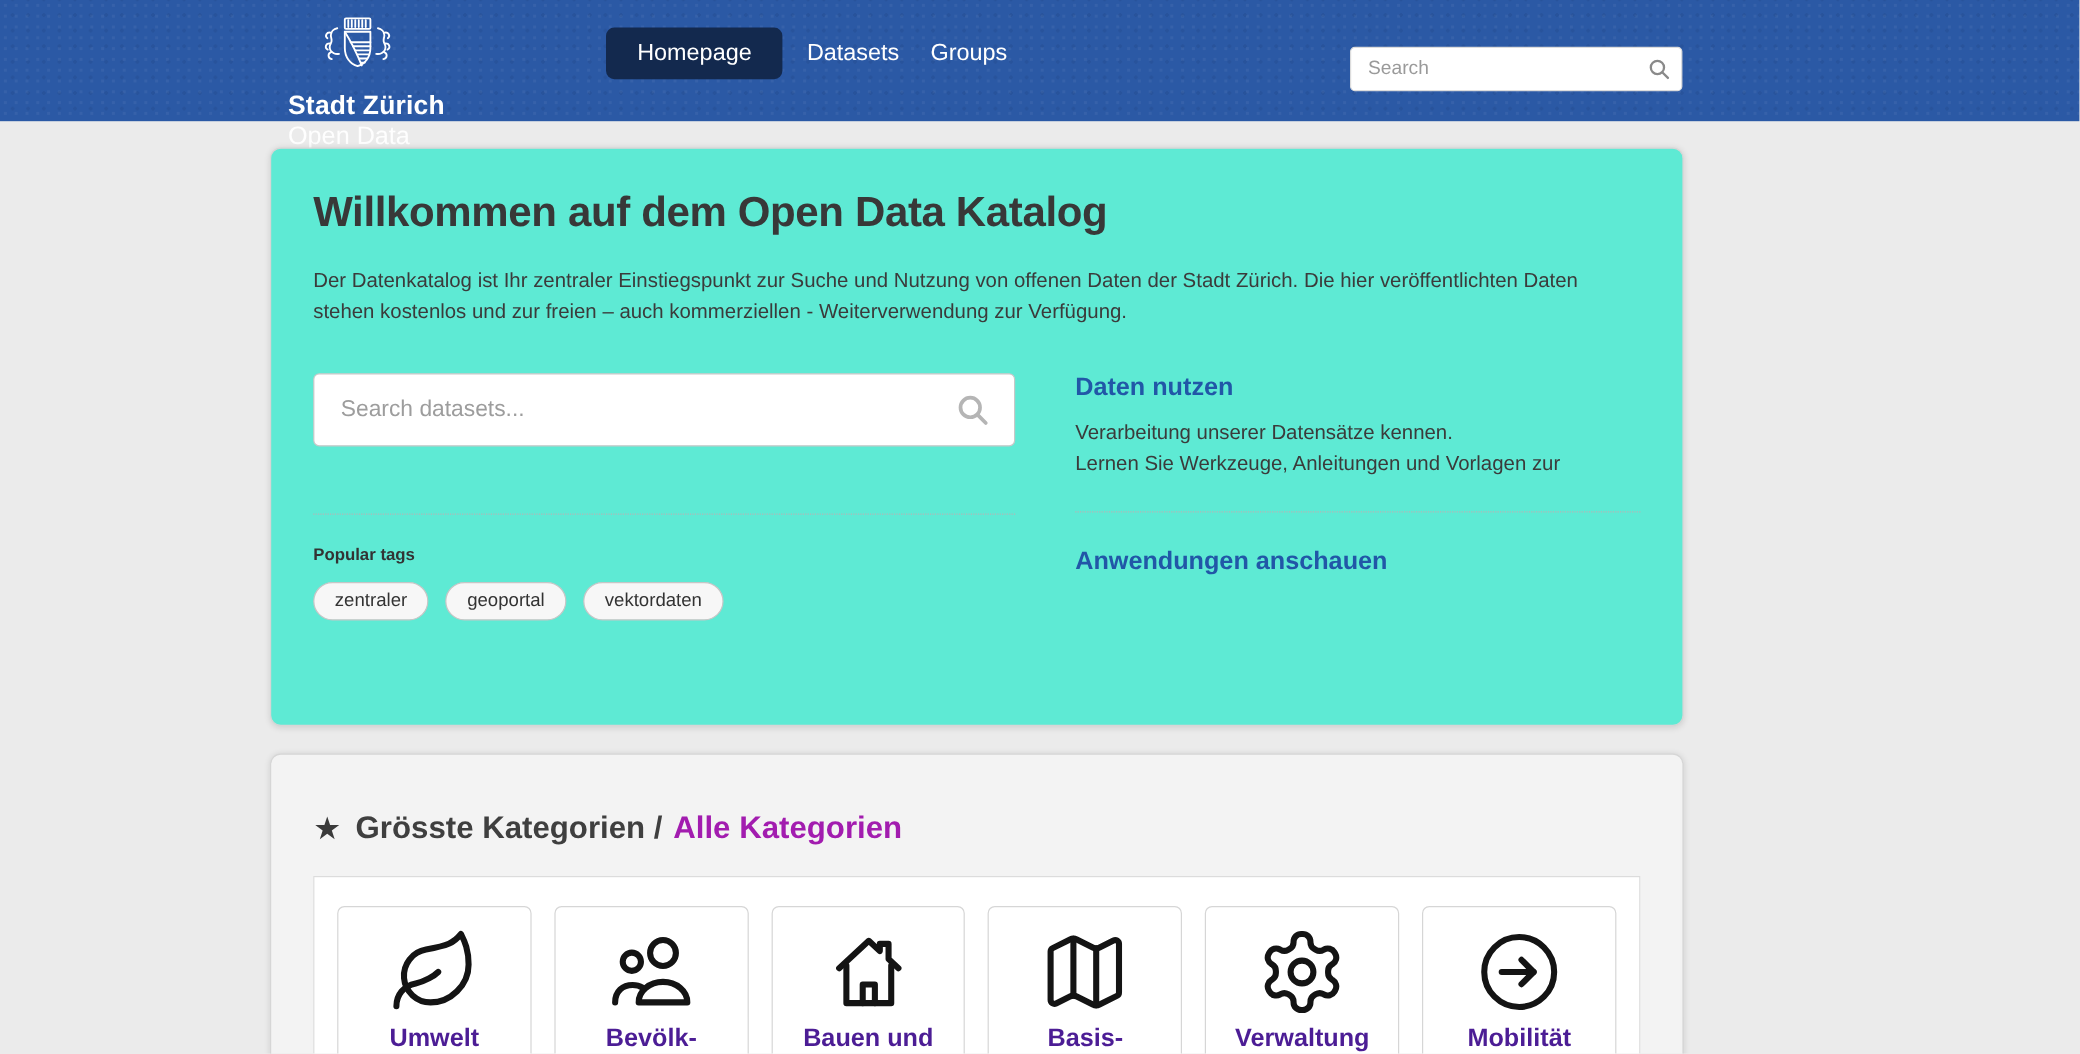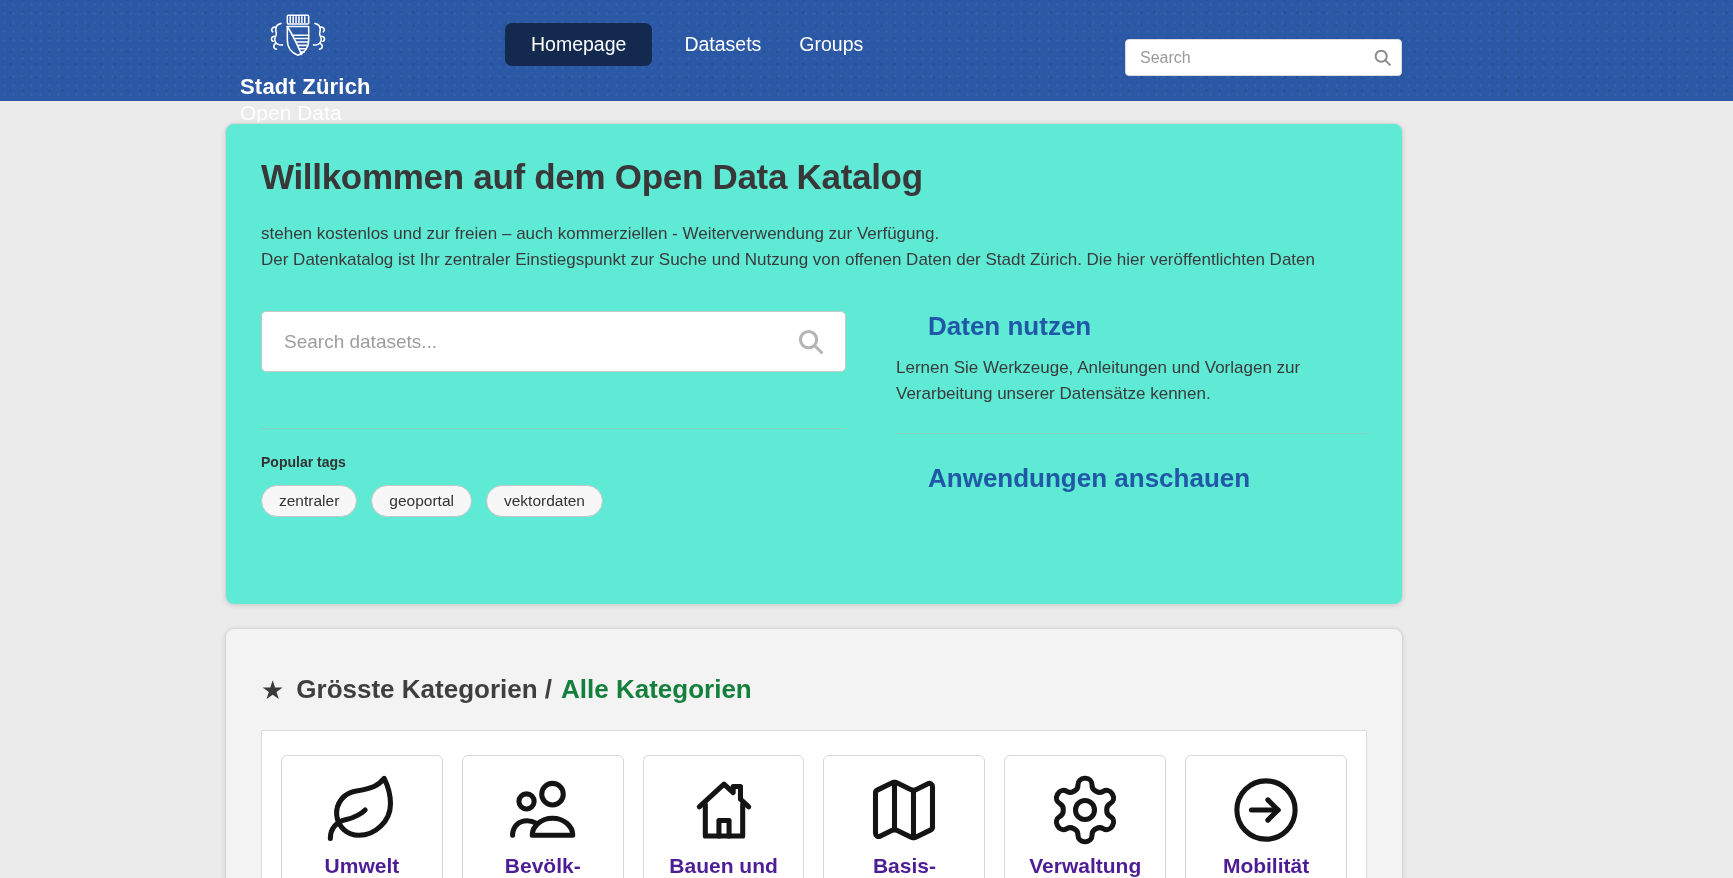--- a/index.html
+++ b/index.html
@@ -13,21 +13,21 @@
     background-image:
       radial-gradient(rgba(255,255,255,0.05) 1.2px, transparent 1.3px),
       radial-gradient(rgba(10,25,60,0.09) 1.4px, transparent 1.5px);
     background-size:9px 9px, 13px 13px;
     background-position:0 0, 4px 6px;
   }
   .brand { position:absolute; left:226px; top:12px; display:flex; align-items:center; cursor:pointer;flex-direction:column; }
   .brand-text { margin-left:14px; color:#fff; }
   .brand-title { font-size:22px; font-weight:bold; line-height:26px; letter-spacing:0.2px; }
   .brand-sub { font-size:21px; line-height:25px; color:rgba(255,255,255,0.93); }
-  .nav-links { position:absolute; left:505px; top:23px; display:flex; gap:26px; align-items:flex-end; height:43px; }
+  .nav-links { position:absolute; left:505px; top:23px; display:flex; gap:14px; align-items:flex-end; height:43px; }
   .nav-item { color:#fff; font-size:19.5px; line-height:43px; padding:0 6px; cursor:pointer; white-space:nowrap; }
   .nav-item.active { background:#13294e; border-radius:7px; padding:0 26px; }
   .nav-search { position:absolute; left:1125px; top:39px; width:277px; height:37px; }
   .nav-search input {
     width:100%; height:100%; border:1px solid #dcdcdc; border-radius:4px;
     font-size:16px; padding:0 38px 0 14px; color:#333; outline:none;
     font-family:"Liberation Sans", sans-serif;
   }
   .nav-search input::placeholder { color:#9a9a9a; }
   .nav-search .mag { position:absolute; right:9px; top:8px; }
@@ -62,29 +62,29 @@
   .col-left .dotted { margin-top:56px; }
   .col-right .dotted { margin-top:26px; }
 
   .tags-title { margin-top:25px; font-size:14px; font-weight:bold; color:#333; }
   .tags-row { margin-top:15px; display:flex; gap:14px; }
   .tag-pill {
     font-size:15.5px; color:#333; background:#f7f7f7; border:1px solid #c6c6c6;
     border-radius:17px; padding:6px 17px; cursor:pointer; white-space:nowrap;
   }
 
-  .info-title { font-size:26px; font-weight:bold; color:#2157a7; cursor:pointer;margin-left:32px; }
+  .info-title { font-size:21px; font-weight:bold; color:#2157a7; cursor:pointer; }
   .info-text { margin-top:13px; font-size:17px; line-height:26px; color:#3b3b3b; }
   .info-block.second { margin-top:29px; }
 
   
   .cat-heading { padding-top:45px; display:flex; align-items:center; }
   .star { font-size:26px; color:#3a3a3a; margin-right:12px; line-height:1; }
   .cat-title { font-size:26px; font-weight:bold; color:#3f3f3f; white-space:pre; }
-  .cat-all { font-size:26px; font-weight:bold; color:#15803d; margin-left:9px; cursor:pointer; }
+  .cat-all { font-size:26px; font-weight:bold; color:#a21caf; margin-left:9px; cursor:pointer; }
 
   .tiles-panel {
     margin-top:25px; background:#fff; border:1px solid #dcdcdc;
     padding:24px 19px 40px 19px; display:flex; gap:19px; height:300px;
   }
   .tile {
     width:162px; height:185px; background:#fff; border:1px solid #d6d6d6;
     border-radius:6px; display:flex; flex-direction:column; align-items:center;
     padding-top:16px; cursor:pointer;
   }
@@ -144,22 +144,22 @@
         <path d="m15.3 15.3 5.2 5.2"></path>
       </svg>
     </span>
   </div>
 </div>
 
 <div class="card welcome">
   <div class="h1">Willkommen auf dem Open Data Katalog</div>
 
   <div class="intro">
+    <div>Der Datenkatalog ist Ihr zentraler Einstiegspunkt zur Suche und Nutzung von offenen Daten der Stadt Zürich. Die hier veröffentlichten Daten</div>
     <div>stehen kostenlos und zur freien – auch kommerziellen - Weiterverwendung zur Verfügung.</div>
-    <div>Der Datenkatalog ist Ihr zentraler Einstiegspunkt zur Suche und Nutzung von offenen Daten der Stadt Zürich. Die hier veröffentlichten Daten</div>
   </div>
 
   <div class="cols">
     <div class="col-left">
       <div class="ds-search">
         <input type="text" placeholder="Search datasets..." style="">
         <span class="mag">
           <svg width="31" height="31" viewBox="0 0 24 24" fill="none" stroke="#b5b5b5" stroke-width="2.4" stroke-linecap="round">
             <circle cx="10.5" cy="10.5" r="6.3"></circle>
             <path d="m15.3 15.3 5.2 5.2"></path>
@@ -174,22 +174,22 @@
         <span class="tag-pill">zentraler</span>
         <span class="tag-pill">geoportal</span>
         <span class="tag-pill">vektordaten</span>
       </div>
     </div>
 
     <div class="col-right">
       <div class="info-block">
         <div class="info-title">Daten nutzen</div>
         <div class="info-text">
+          <div>Verarbeitung unserer Datensätze kennen.</div>
           <div>Lernen Sie Werkzeuge, Anleitungen und Vorlagen zur</div>
-          <div>Verarbeitung unserer Datensätze kennen.</div>
         </div>
       </div>
 
       <hr class="dotted">
 
       <div class="info-block second">
         <div class="info-title">Anwendungen anschauen</div>
       </div>
     </div>
   </div>

